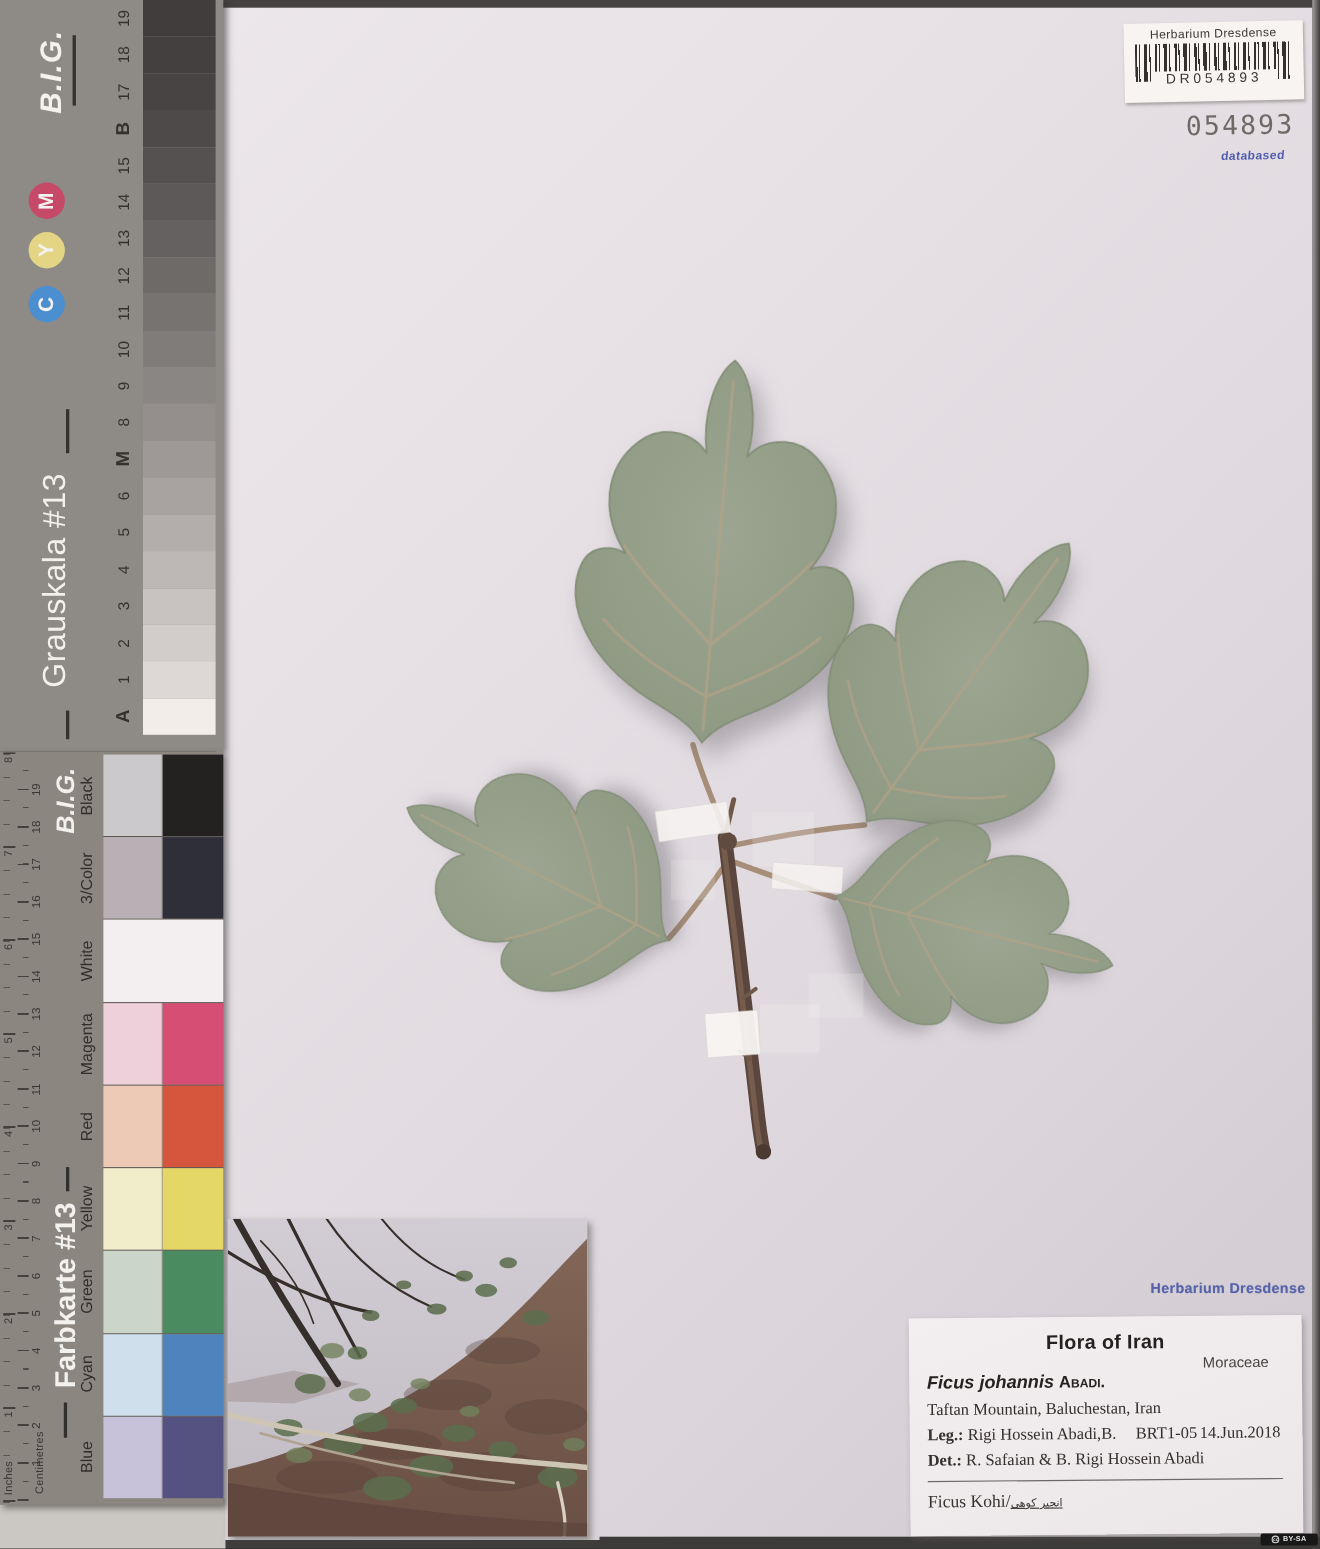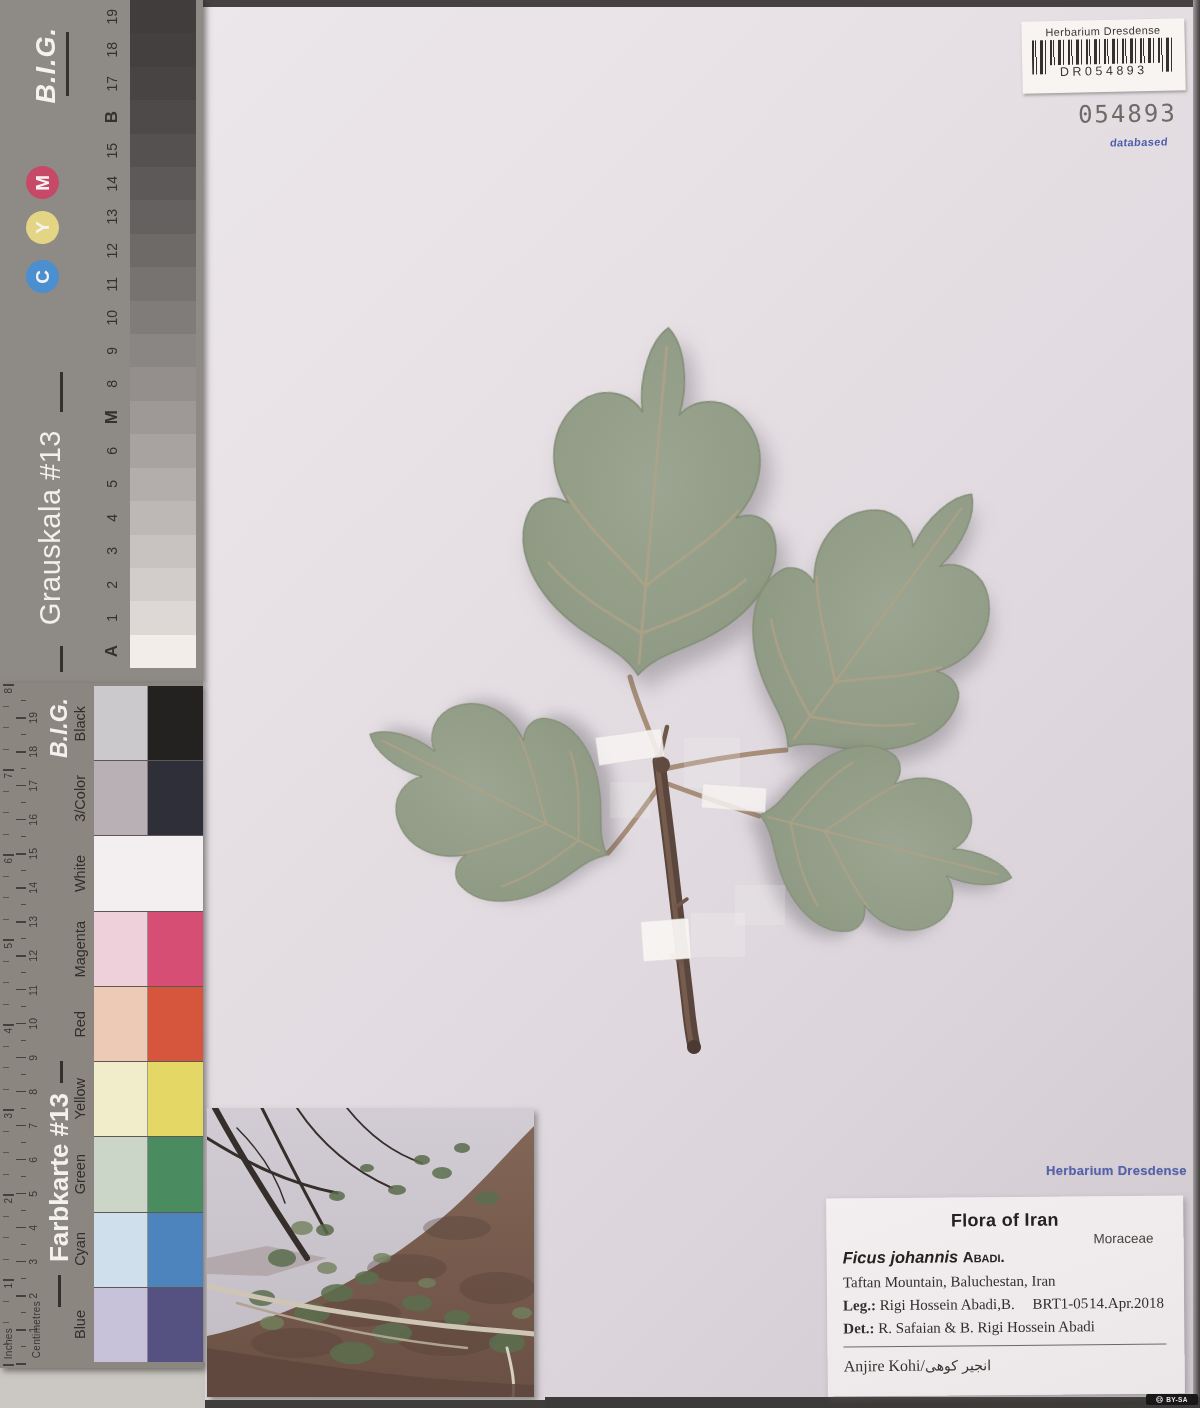--- a/index.html
+++ b/index.html
@@ -125,21 +125,21 @@
   .ml-family{text-align:right;font-size:13.5px;color:#47433f;margin:1px 14px 0 0;}
   .ml-species{font-size:16.5px;font-weight:bold;font-style:italic;color:#25221f;margin-top:0;}
   .ml-auth{font-style:normal;font-variant:small-caps;font-size:15px;}
   .ml-loc{font-family:"Liberation Serif",serif;font-size:15px;color:#332f2c;margin-top:7px;}
   .ml-row{position:relative;font-family:"Liberation Serif",serif;font-size:15px;color:#332f2c;margin-top:6px;}
   .ml-row .b{font-weight:bold;}
   .ml-colno{margin-left:14px;margin-top:44px;}
   .ml-date{position:absolute;right:4px;top:0;}
   .ml-rule{margin:9px 2px 0 0;border:none;border-top:1.5px solid #6d6967;}
   .ml-vern{font-family:"Liberation Serif",serif;font-size:16px;color:#37332f;margin-top:10px;}
-  .ml-vern .fa{font-family:"DejaVu Sans",sans-serif;font-size:14px;}
+  .ml-vern .fa{font-family:"DejaVu Sans",sans-serif;font-size:10px;text-decoration:underline;}
 
   
   .cc-badge{position:absolute;left:1146px;top:1394px;width:52px;height:11px;background:#181818;
             border-radius:2px;display:flex;align-items:center;justify-content:center;gap:3px;}
   .cc-circ{width:7px;height:7px;border:1px solid #d8d8d8;border-radius:50%;color:#d8d8d8;
            font-size:4.5px;line-height:6.5px;text-align:center;font-weight:bold;}
   .cc-text{font-size:6.5px;font-weight:bold;color:#e6e6e6;letter-spacing:.3px;}
 </style>
 </head>
 <body>
@@ -580,29 +580,29 @@
     <div class="ml-family">Moraceae</div>
     <div class="ml-species">
       <span>Ficus johannis</span>
       <span class="ml-auth">Abadi.</span>
     </div>
     <div class="ml-loc">Taftan Mountain, Baluchestan, Iran</div>
     <div class="ml-row">
       <span class="b">Leg.:</span>
       <span>Rigi Hossein Abadi,B.</span>
       <span class="ml-colno">BRT1-05</span>
-      <span class="ml-date">14.Apr.2018</span>
+      <span class="ml-date">14.Jun.2018</span>
     </div>
     <div class="ml-row">
       <span class="b">Det.:</span>
       <span>R. Safaian &amp; B. Rigi Hossein Abadi</span>
     </div>
     <hr class="ml-rule">
     <div class="ml-vern">
-      <span>Anjire Kohi/</span><span class="fa">انجیر کوهی</span>
+      <span>Ficus Kohi/</span><span class="fa">انجیر کوهی</span>
     </div>
   </div>
 
   <div class="cc-badge">
     <span class="cc-circ">cc</span>
     <span class="cc-text">BY-SA</span>
   </div>
 
 </div>
 

